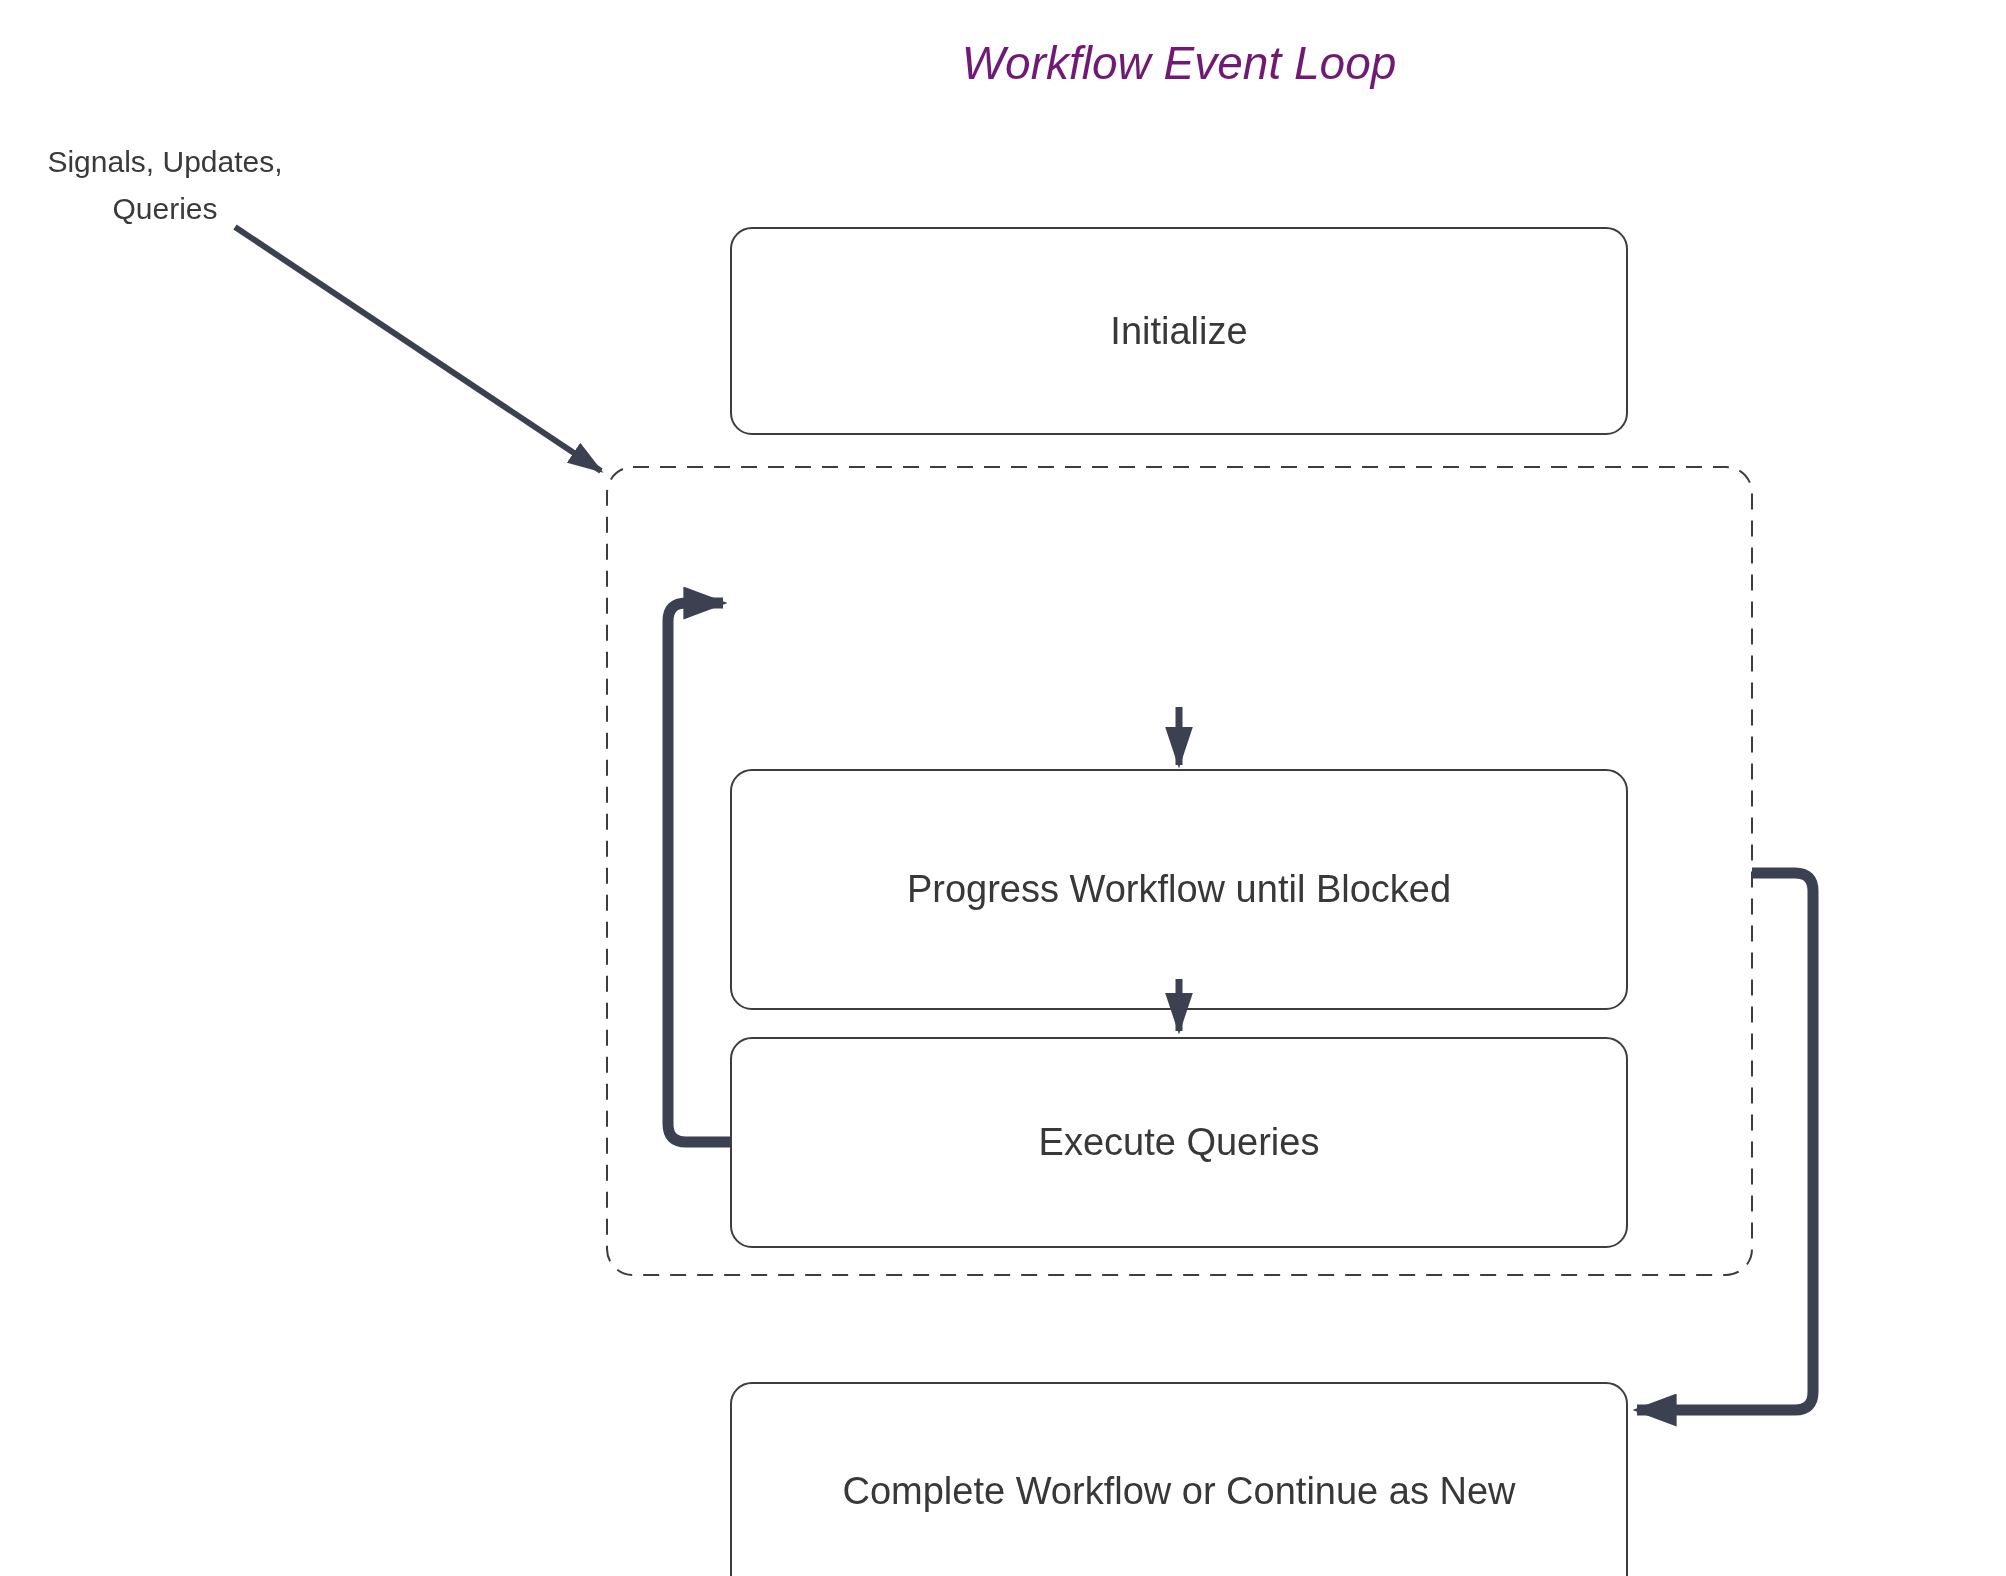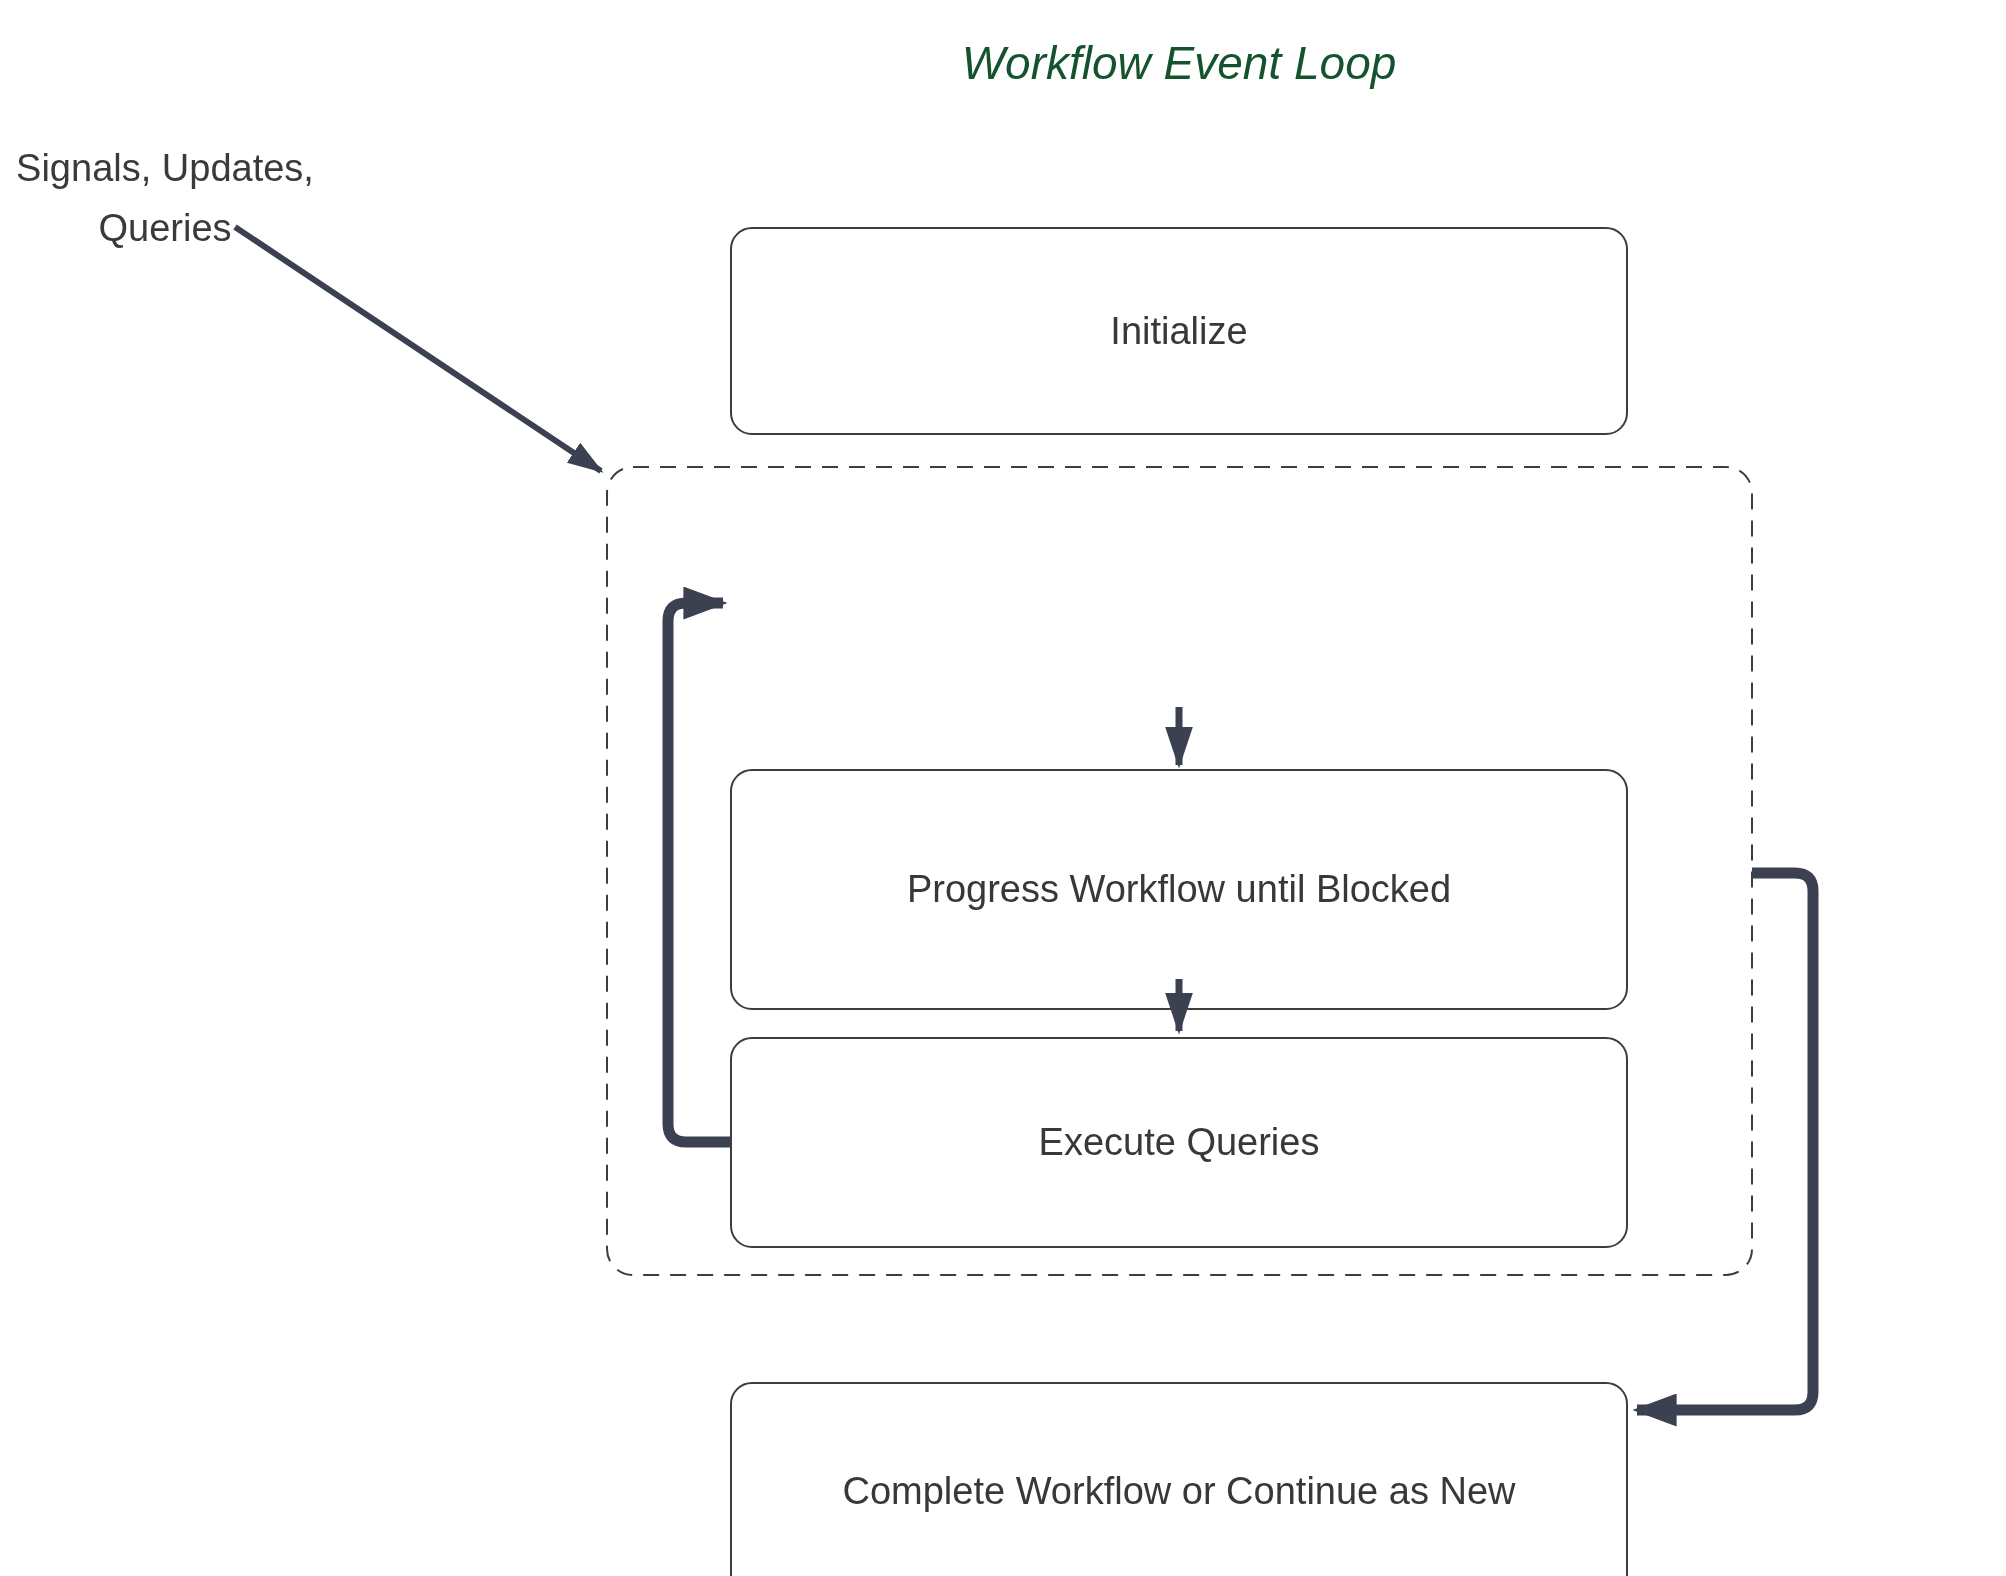--- a/index.html
+++ b/index.html
@@ -11,28 +11,28 @@
     font-family: "Liberation Sans", sans-serif;
     color: #383838;
     overflow: hidden;
   }
   .title {
     position: absolute;
     left: 730px; top: 36px; width: 898px;
     text-align: center;
     font-size: 46px;
     font-style: italic;
-    color: #14532d;
+    color: #701a75;
   }
   .external-label {
     position: absolute;
     left: 15px; top: 138px; width: 300px;
     text-align: center;
-    font-size: 38px;
-    line-height: 60px;
+    font-size: 30px;
+    line-height: 47px;
     white-space: pre-line;
     color: #3a3a3a;
   }
   .node {
     position: absolute;
     left: 730px;
     width: 898px;
     box-sizing: border-box;
     background: #ffffff;
     border: 2px solid #3d3d3d;

